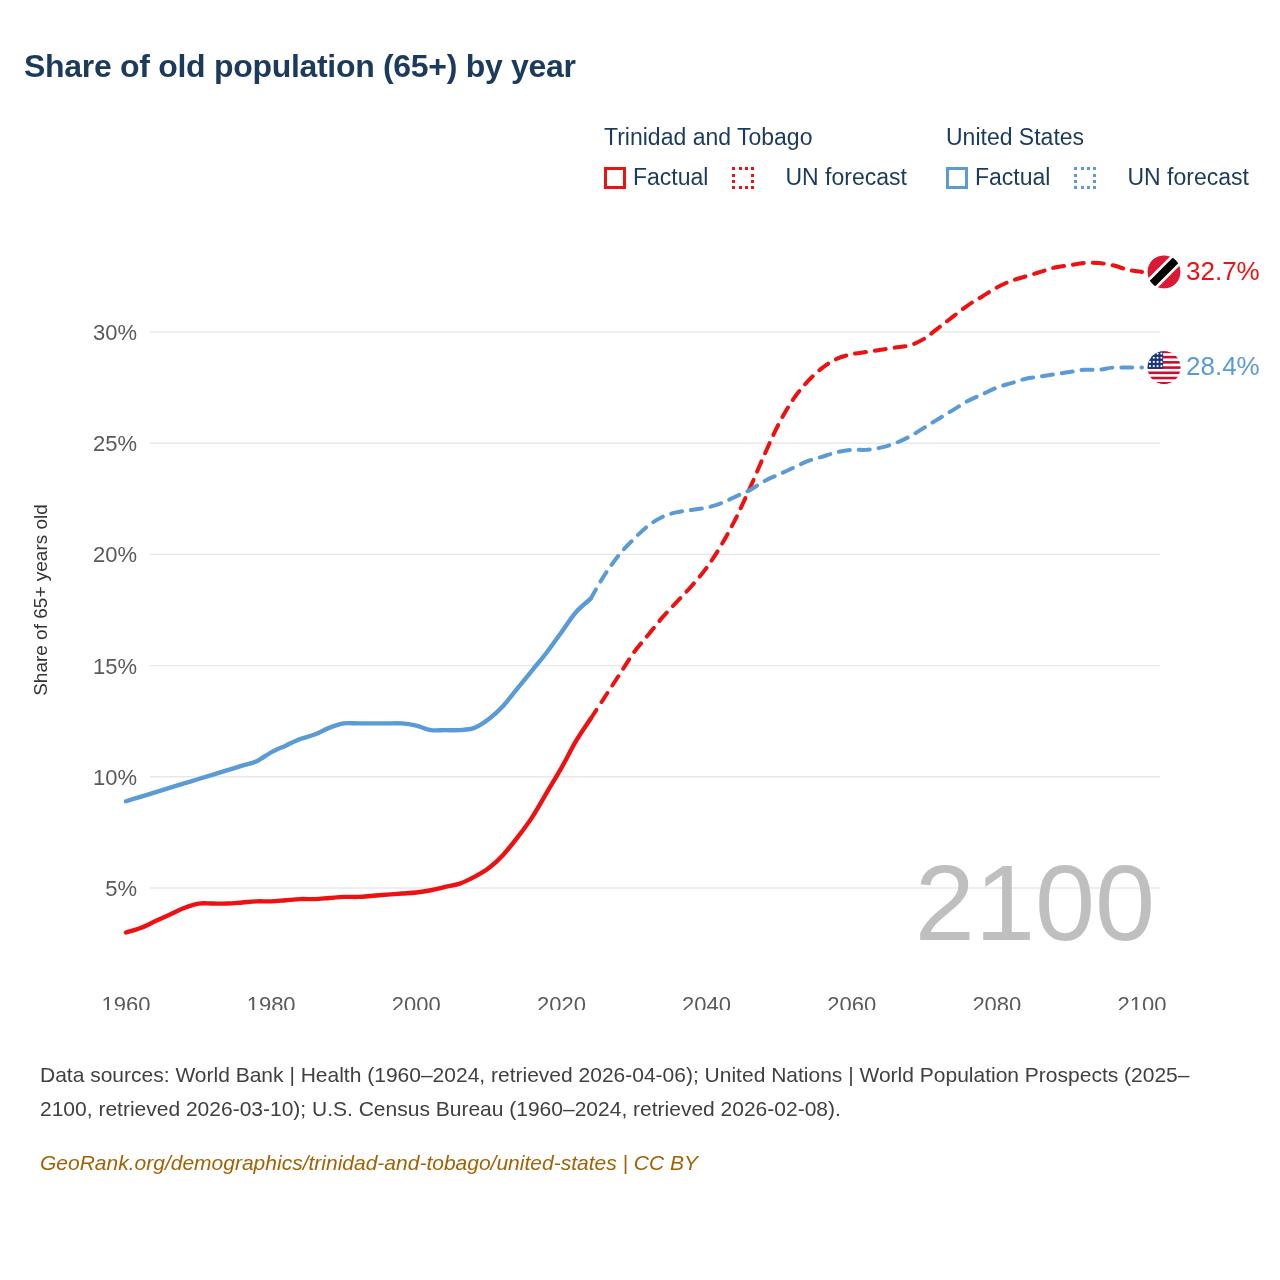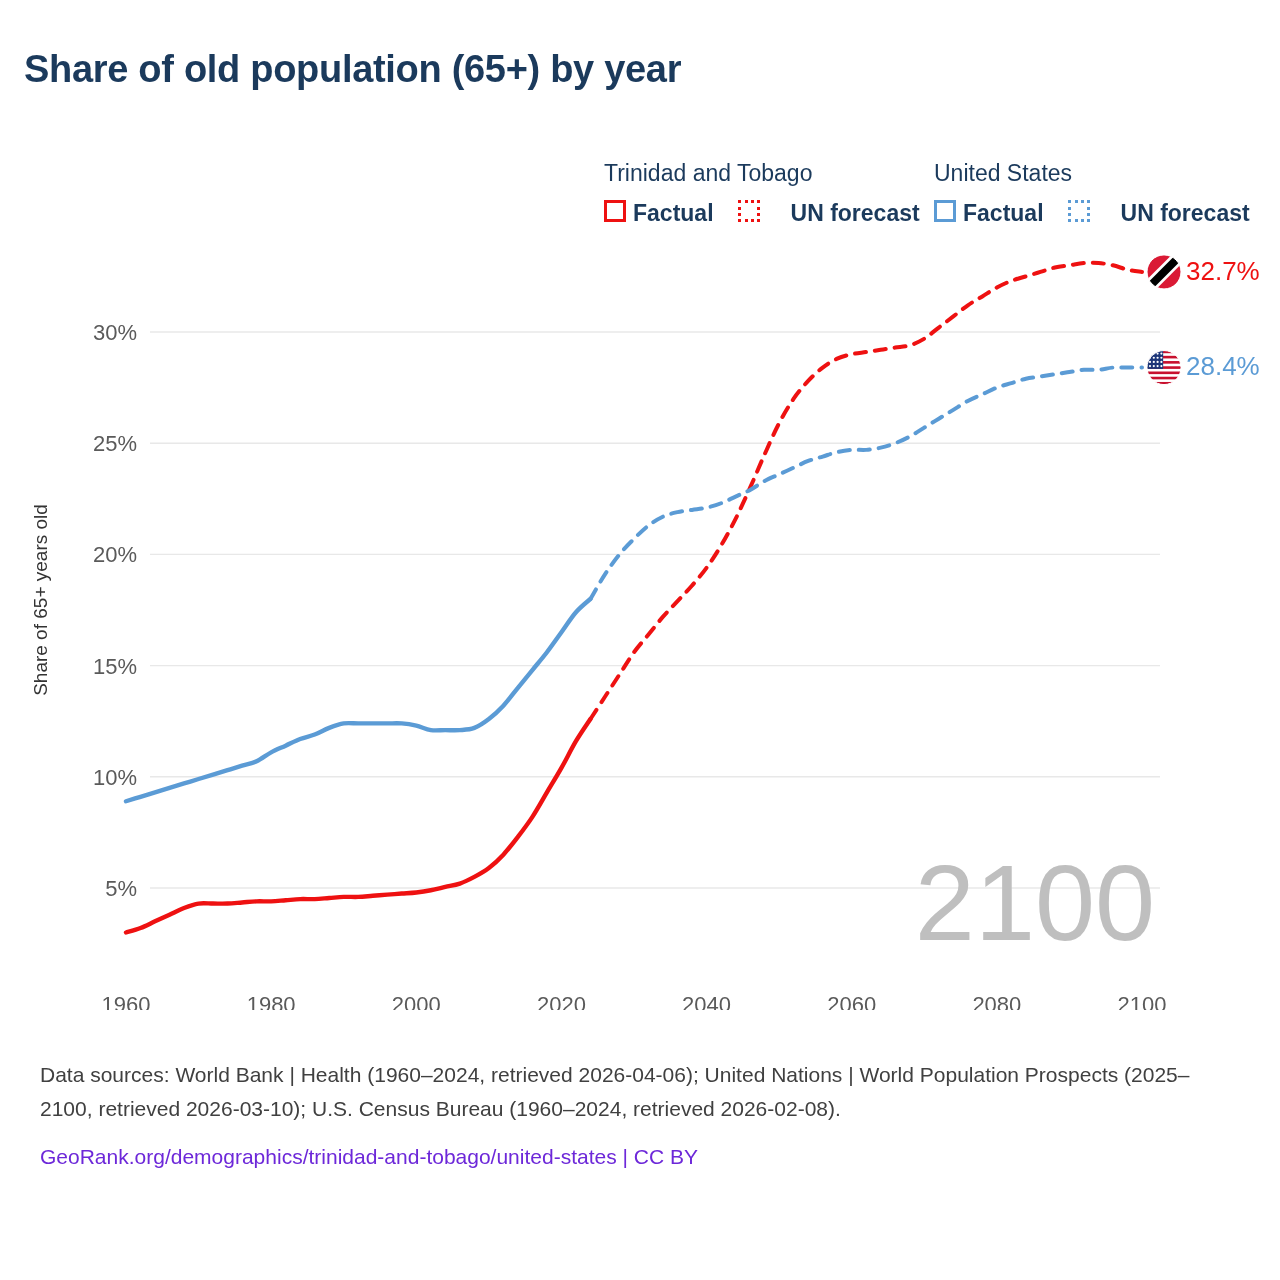--- a/index.html
+++ b/index.html
@@ -17,56 +17,55 @@
   }
   #page {
     position: relative;
     width: 1280px;
     height: 1280px;
   }
   .title {
     position: absolute;
     left: 24px;
     top: 48px;
-    font-size: 38px;
+    font-size: 32px;
     font-weight: bold;
     color: #1b3a5c;
     letter-spacing: -0.3px;
     white-space: nowrap;
   }
   
   .legend {
     position: absolute;
     left: 604px;
     top: 122px;
     width: 660px;
     height: 80px;
   }
   .legend-group {
     position: absolute;
     top: 0;
-    margin-top: 36px;
   }
   .legend-group.g0 { left: 0px; }
-  .legend-group.g1 { left: 330px; }
+  .legend-group.g1 { left: 342px; }
   .legend-country {
     font-size: 23px;
     color: #1b3a5c;
     white-space: nowrap;
     line-height: 30px;
   }
   .legend-row {
     margin-top: 12px;
     display: flex;
     align-items: center;
     white-space: nowrap;
   }
   .legend-item {
     display: flex;
-    font-weight: bold;
+    align-items: center;
   }
   .legend-item + .legend-item { margin-left: 24px; gap: 24px; }
   .swatch {
     width: 22px;
     height: 22px;
     box-sizing: border-box;
     margin-right: 7px;
     background: transparent;
   }
   .swatch.solid { border: 3px solid currentColor; }
@@ -119,24 +118,25 @@
     left: 40px;
     top: 1058px;
     width: 1200px;
   }
   .footer-sources {
     font-size: 21px;
     line-height: 34px;
     color: #404040;
   }
   .footer-link {
-    margin-top: 14px;
+    margin-top: 20px;
     font-size: 21px;
     line-height: 34px;
-    color: #6d28d9;
+    color: #a16207;
+    font-style: italic;
   }
 </style>
 </head>
 <body>
 
 <div id="page">
 
   <div class="title">Share of old population (65+) by year</div>
 
   <div class="legend">

